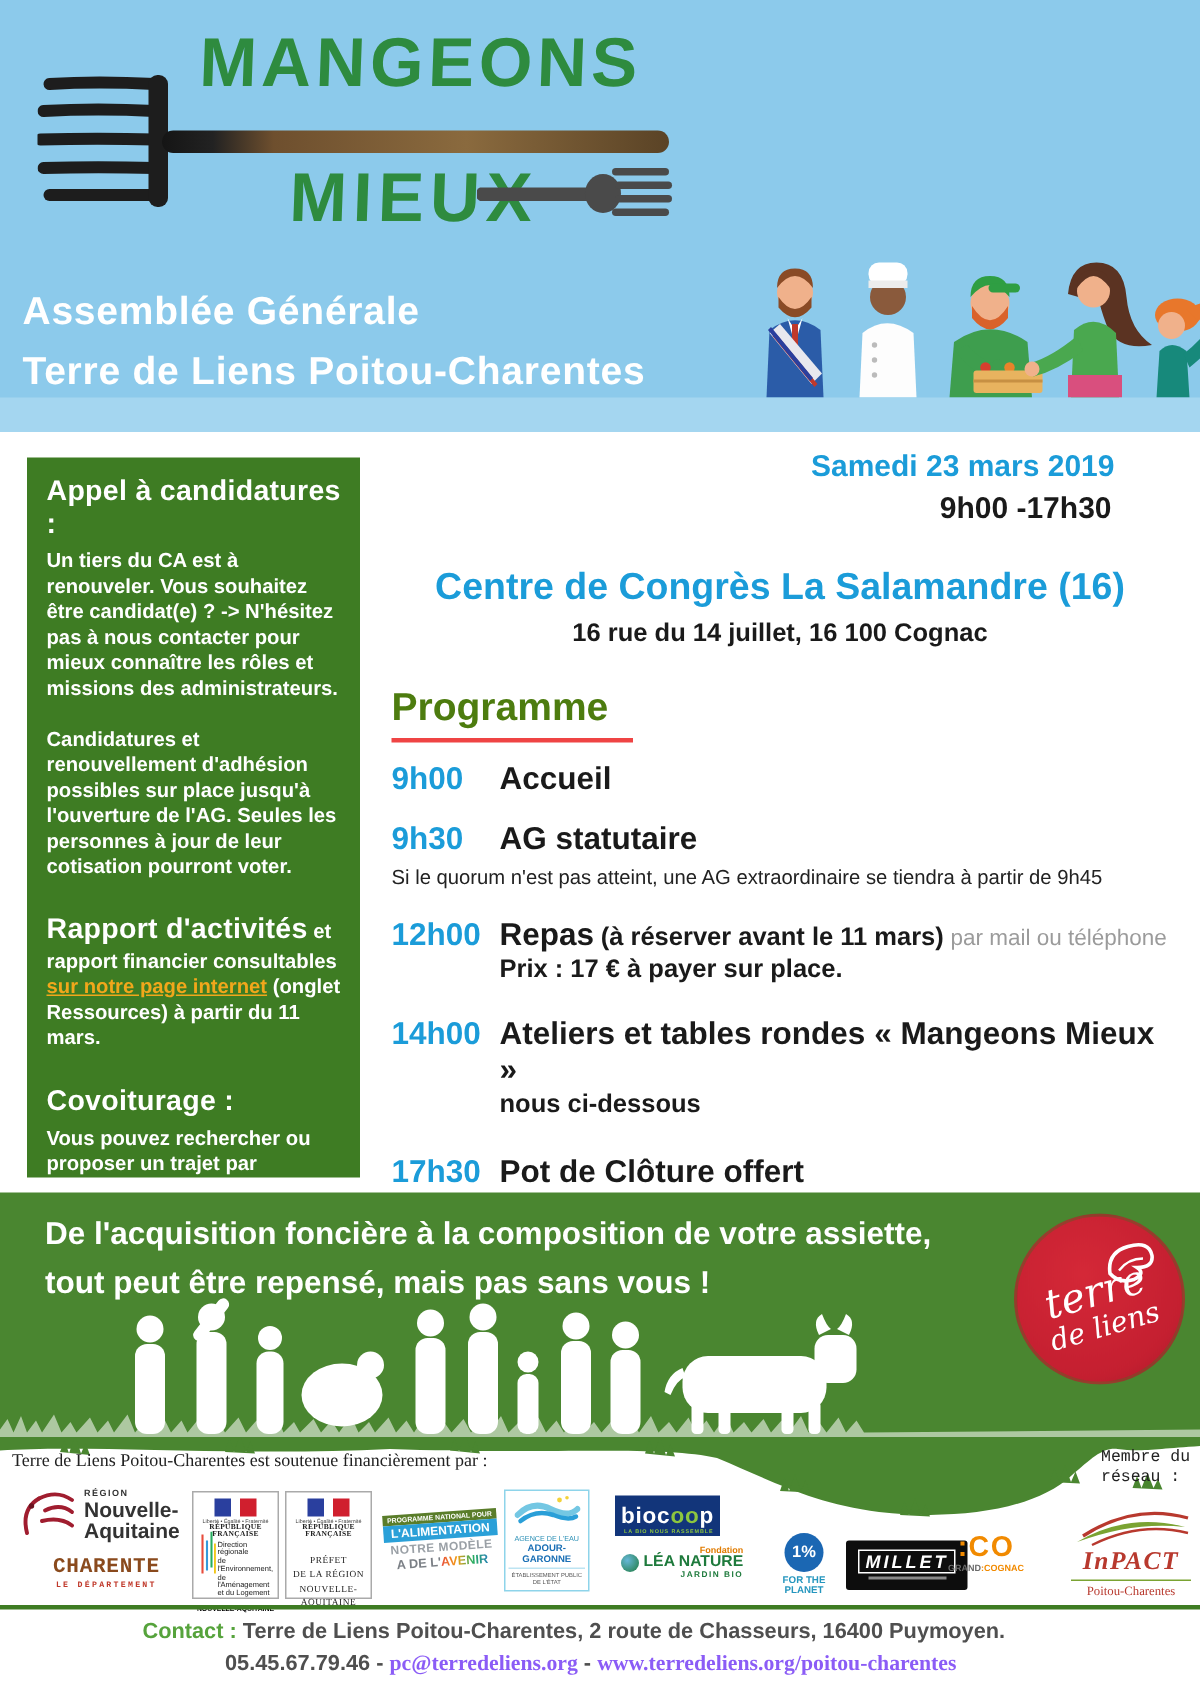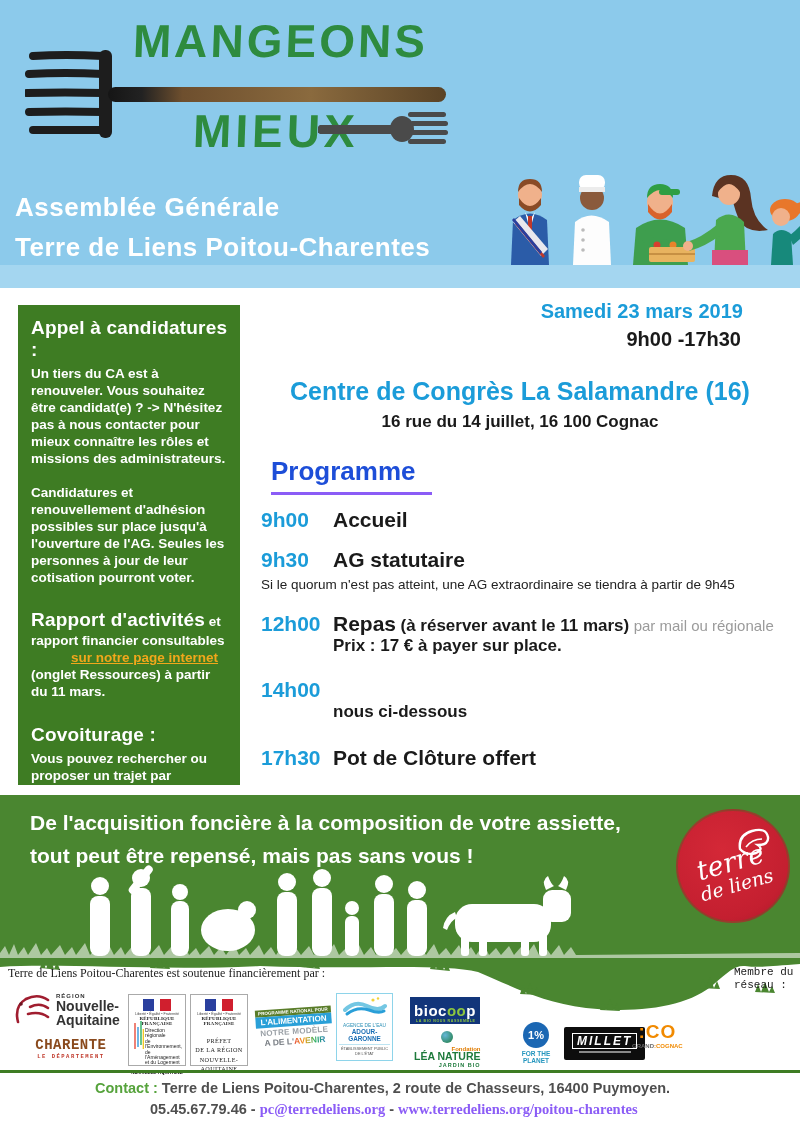--- a/index.html
+++ b/index.html
@@ -23,30 +23,30 @@
   .htitle1 { left:15px; top:192px; font-size:26px; font-weight:800; color:#ffffff; letter-spacing:0.5px; }
   .htitle2 { left:15px; top:232px; font-size:26px; font-weight:800; color:#ffffff; letter-spacing:0.5px; }
 
   
   .side-box { left:18px; top:305px; width:222px; height:480px; background:#3e7c23;
               padding:12px 12px 10px 13px; color:#fff; overflow:hidden; }
   .side-title { font-size:19px; font-weight:800; letter-spacing:0.2px; }
   .side-title.inline { display:inline; }
   .side-p { font-size:13.5px; font-weight:700; line-height:1.26; margin-top:4px; }
   .gap1 { margin-top:17px; } .gap2 { margin-top:22px; } .gap3 { margin-top:24px; }
-  .side-link { color:#f2a71b; text-decoration:underline; cursor:pointer;margin-left:40px; }
+  .side-link { color:#f2a71b; text-decoration:underline; cursor:pointer; }
 
   
   .rightcol { left:255px; top:300px; width:530px; }
   .ev-date  { text-align:right; padding-right:42px; font-size:20px; font-weight:800; color:#1b9cd9; }
   .ev-hours { text-align:right; padding-right:44px; font-size:20px; font-weight:800; color:#1a1a1a; margin-top:5px; }
   .ev-venue { text-align:center; font-size:25px; font-weight:800; color:#1b9cd9; margin-top:26px; }
   .ev-addr  { text-align:center; font-size:17px; font-weight:800; color:#1a1a1a; margin-top:6px; }
-  .prog-title { display:inline-block; font-size:26px; font-weight:800; color:#1d4ed8;
-                margin-top:24px; margin-left:16px; padding:0 16px 5px 0; border-bottom:3px solid #8b5cf6; }
+  .prog-title { display:inline-block; font-size:26px; font-weight:800; color:#4d7c0f;
+                margin-top:24px; margin-left:6px; padding:0 16px 5px 0; border-bottom:3px solid #ef4444; }
   .prog-rows { margin-top:13px; margin-left:6px; }
   .prow { display:flex; align-items:baseline; }
   .ptime { flex:0 0 72px; font-size:21px; font-weight:800; color:#1b9cd9; }
   .pbody { font-size:21px; font-weight:800; color:#1a1a1a; }
   .pparen { font-size:17px; font-weight:800; color:#1a1a1a; }
   .pgray  { font-size:15px; font-weight:400; color:#9b9b9b; }
   .psub   { font-size:17px; font-weight:800; color:#1a1a1a; }
   .pnote  { font-size:13.5px; font-weight:400; color:#222; margin-top:5px; }
   .mt16{margin-top:16px;} .mt20{margin-top:20px;} .mt22{margin-top:22px;} .mt24{margin-top:24px;}
   .indent { margin-left:72px; }
@@ -109,21 +109,21 @@
   .adour { width:57px; height:68px; border:1.5px solid #8ed4ea; background:#fff; text-align:center; padding-top:2px; }
   .adour-l1 { font-size:4.8px; color:#2a8fb5; margin-top:1px; }
   .adour-l2 { font-size:6.4px; font-weight:800; color:#1a6fb5; }
   .adour-l3 { font-size:3.9px; color:#555; border-top:1px solid #bde4f2; margin:2px 2px 0; padding-top:1px; }
 
   
   .biocoop { width:70px; height:27px; background:#12357a; color:#fff; font-size:15px; font-weight:800;
              display:flex; align-items:center; justify-content:center; letter-spacing:0.5px; position:relative;}
   .biocoop .oo { color:#8dc63f; }
   .bio-tag { position:absolute; left:6px; bottom:1px; font-size:3.6px; color:#8dc63f; letter-spacing:0.6px; }
-  .lea { display:flex; align-items:center; gap:3px; margin-top:7px; margin-left:4px;flex-direction:column; }
+  .lea { display:flex; align-items:center; gap:3px; margin-top:7px; margin-left:4px; }
   .lea-dot { width:12px; height:12px; border-radius:50%; background:radial-gradient(circle at 35% 35%, #66b7d8, #1e7a3c); }
   .lea-txt { text-align:right; }
   .lea-l1 { font-size:6px; font-weight:700; color:#e07b00; }
   .lea-l2 { font-size:10.5px; font-weight:800; color:#1e7a3c; line-height:0.95; }
   .lea-l3 { font-size:5.5px; font-weight:700; color:#1e7a3c; letter-spacing:1px; }
 
   
   .onepct { text-align:center; width:36px; }
   .onepct-circle { width:26px; height:26px; border-radius:50%; background:#1b67b3; color:#fff;
                    font-size:11px; font-weight:800; display:flex; align-items:center; justify-content:center; margin:0 auto; }
@@ -280,27 +280,28 @@
         <span class="ptime">9h30</span>
         <span class="pbody">AG statutaire</span>
       </div>
       <div class="pnote">Si le quorum n'est pas atteint, une AG extraordinaire se tiendra à partir de 9h45</div>
 
       <div class="prow mt20">
         <span class="ptime">12h00</span>
         <span>
           <span class="pbody">Repas</span>
           <span class="pparen">(à réserver avant le 11 mars)</span>
-          <span class="pgray">par mail ou régionale</span>
+          <span class="pgray">par mail ou téléphone</span>
         </span>
       </div>
       <div class="psub indent">Prix : 17 € à payer sur place.</div>
 
       <div class="prow mt22">
         <span class="ptime">14h00</span>
+        <span class="pbody blue">Ateliers et tables rondes « Mangeons Mieux »</span>
       </div>
       <div class="psub indent">nous ci-dessous</div>
 
       <div class="prow mt24">
         <span class="ptime">17h30</span>
         <span class="pbody">Pot de Clôture offert</span>
       </div>
     </div>
   </div>
 
@@ -485,20 +486,29 @@
   <div class="logo-block millet" style="left:564px;top:1027px">
     <div class="millet-name">MILLET</div>
     <div class="millet-line"></div>
   </div>
 
   <div class="logo-block cognac" style="left:632px;top:1022px">
     <div class="cognac-main">:CO</div>
     <div class="cognac-sub"><span class="g">GRAND</span><span class="o">:COGNAC</span></div>
   </div>
 
+  <div class="logo-block inpact" style="left:714px;top:1006px">
+    <svg width="80" height="26" viewBox="0 0 80 26">
+      <path d="M4,22 Q38,2 76,12 Q42,8 4,22 Z" fill="#7aa332"></path>
+      <path d="M8,18 Q42,-4 78,6" fill="none" stroke="#b8392e" stroke-width="2.2"></path>
+      <path d="M14,24 Q46,8 78,16" fill="none" stroke="#b8392e" stroke-width="1.6"></path>
+    </svg>
+    <div class="inpact-name">InPACT</div>
+    <div class="inpact-sub">Poitou-Charentes</div>
+  </div>
 
   <div class="abs rule"></div>
 
   <div class="abs f-line1">
     <span class="f-label">Contact :</span><span> Terre de Liens Poitou-Charentes, 2 route de Chasseurs, 16400 Puymoyen.</span>
   </div>
   <div class="abs f-line2">
     <span>05.45.67.79.46</span><span> - </span><a class="f-link">pc@terredeliens.org</a><span> - </span><a class="f-link">www.terredeliens.org/poitou-charentes</a>
   </div>
 

